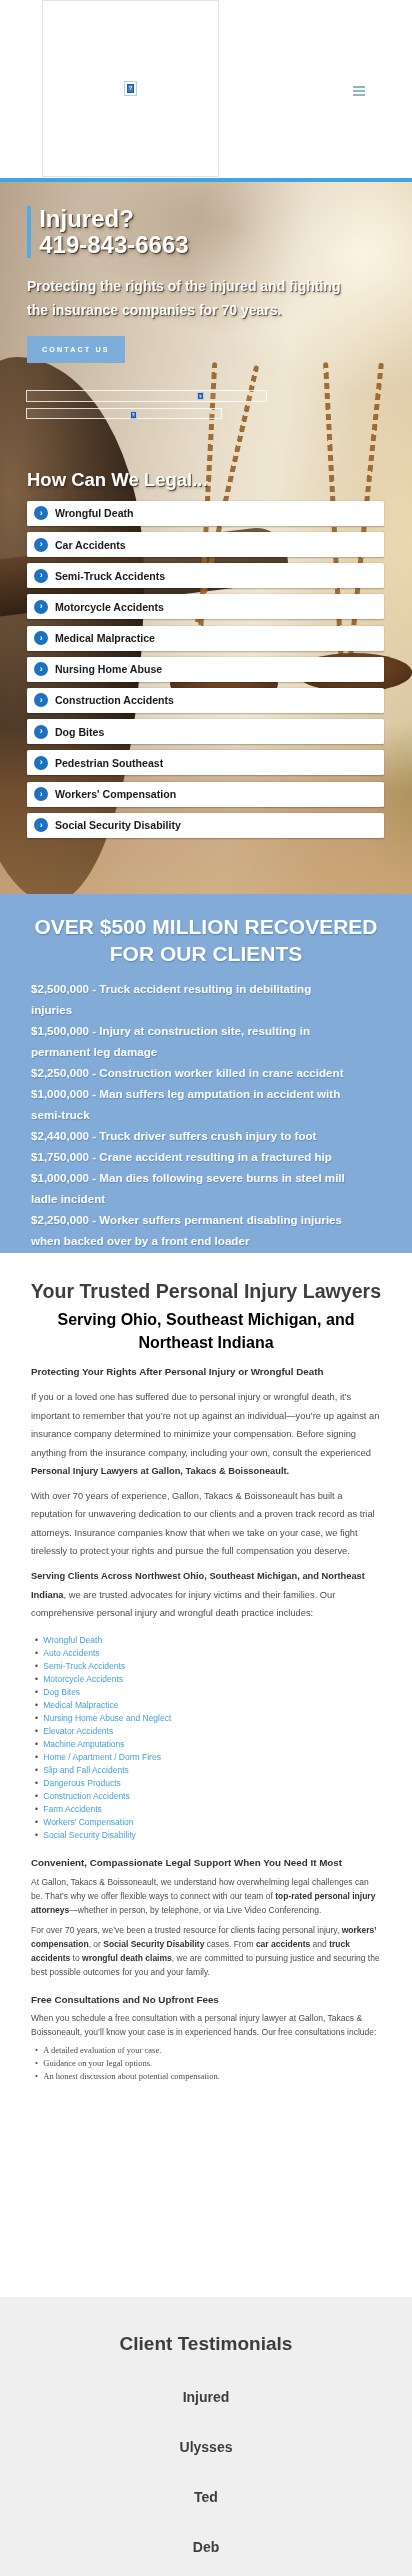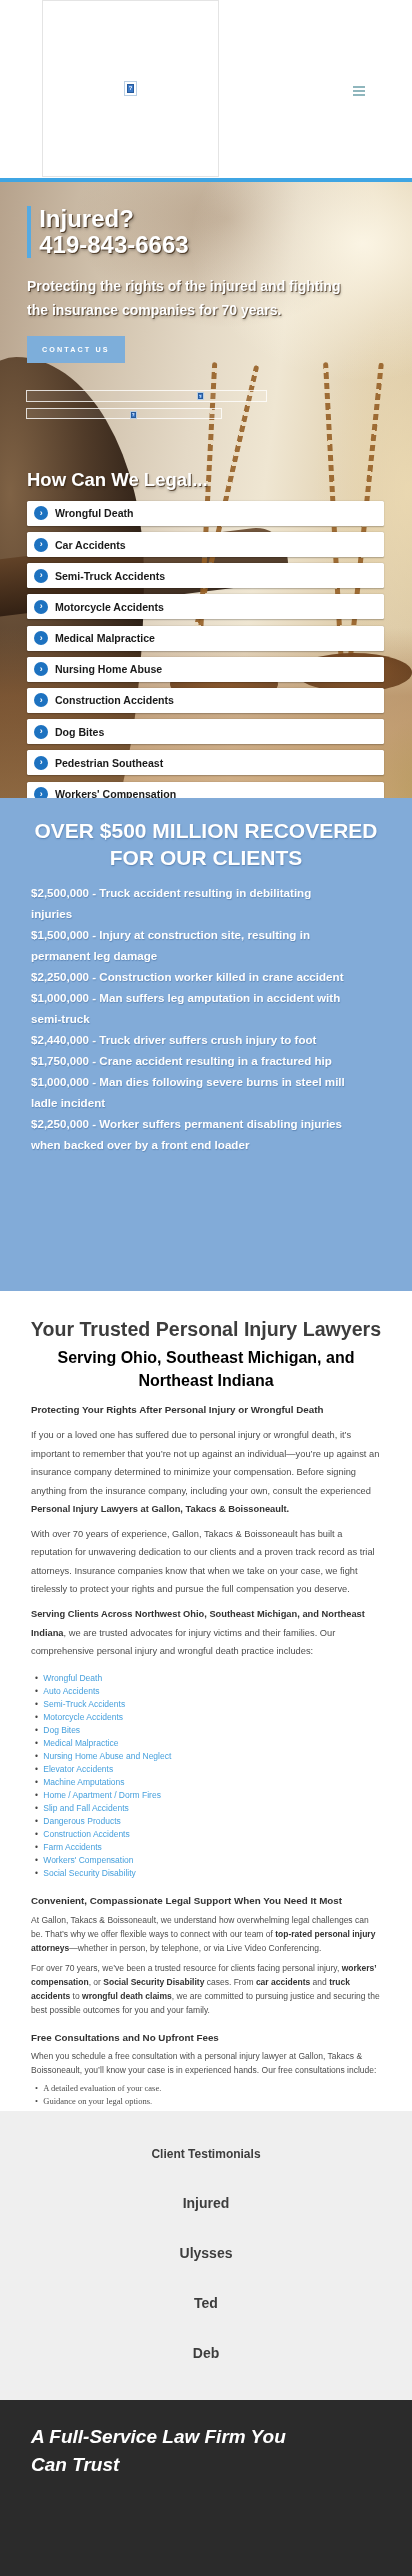--- a/index.html
+++ b/index.html
@@ -14,21 +14,21 @@
   
   .header { height:178px; background:#fff; }
   .logo-box { position:absolute; left:42px; top:0; width:177px; height:177px; border:0.5px solid #e4e4e4; display:flex; align-items:center; justify-content:center; }
   .logo-box .bimg { width:12.4px; height:15.5px; }
   .logo-box .q { width:7.2px; height:9.3px; font-size:5.7px; }
   .hamburger { position:absolute; right:47px; top:86px; width:12.4px; cursor:pointer; }
   .hamburger i { display:block; height:2.1px; background:#8fb6bd; margin-bottom:2.1px; }
   .blue-line { height:4.1px; background:#3fa5e3; }
 
   
-  .hero { height:616px; background:
+  .hero { height:712px; background:
       radial-gradient(ellipse 247px 196px at 88% 10%, rgba(252,246,230,.95), rgba(252,246,230,0) 70%),
       radial-gradient(ellipse 134px 268px at 99% 50%, rgba(238,220,180,.75), rgba(238,220,180,0) 70%),
       radial-gradient(ellipse 216px 155px at 55% 6%, rgba(120,85,55,.40), rgba(120,85,55,0) 70%),
       linear-gradient(97deg,#b6a28c 0%,#cfc0ab 22%,#e4d9c6 45%,#efe6d2 62%,#e0cfae 82%,#d9c6a2 100%); }
   .statue { position:absolute; left:-62px; top:175px; width:206px; height:546px; border-radius:38% 62% 45% 55%/30% 40% 60% 70%;
       background:radial-gradient(ellipse at 35% 25%, rgba(120,90,60,.9), rgba(70,48,30,.92) 40%, rgba(32,20,12,.96) 80%); }
   .arm { position:absolute; left:-20.6px; top:361px; width:309px; height:57px; transform:rotate(-7deg);
       background:linear-gradient(180deg, rgba(95,63,36,.85), rgba(45,28,16,.9)); border-radius:0 31px 20.6px 0; }
   .chain { position:absolute; width:5.2px; border-radius:2.6px;
       background:repeating-linear-gradient(180deg, rgba(150,96,38,.9) 0 6.2px, rgba(235,210,170,.35) 6.2px 10.3px); }
@@ -62,49 +62,49 @@
   .help-heading { margin:50px 0 0 27px; font-size:18.5px; font-weight:bold; color:#fff;
       text-shadow:1px 1px 0.5px rgba(70,50,30,.8), 1px 1.5px 2.6px rgba(0,0,0,.3); }
   .help-list { margin:9.8px 28px 0 27px; }
   .help-card { height:25px; margin-bottom:6.2px; background:#fff; border-radius:1.5px; display:flex; align-items:center;
       box-shadow:0 0.5px 1.5px rgba(0,0,0,.25); cursor:pointer; }
   .chev { width:14px; height:14px; border-radius:50%; background:#1d72c0; color:#fff; display:flex; align-items:center;
       justify-content:center; font-size:8.8px; font-weight:bold; margin-left:7.2px; padding-bottom:1px; }
   .help-card span.lbl { margin-left:6.7px; font-size:10.6px; font-weight:bold; color:#1a1a1a; }
 
   
-  .results { height:493px; background:#82abd8; color:#fff; }
+  .results { height:359px; background:#82abd8; color:#fff; }
   .results h2 { margin:18.5px 28px 0; text-align:center; font-size:21px; line-height:27px; font-weight:bold;
       text-shadow:0.5px 1px 1.5px rgba(60,100,150,.6); }
   .results .rlist { margin:11.3px 67px 0 31px; }
   .results .ritem { font-size:11.6px; line-height:21px; font-weight:bold; text-shadow:0.5px 0.5px 1px rgba(60,100,150,.5); }
 
   
-  .trusted { height:820px; background:#fff; color:#4d4d4d; }
+  .trusted { height:1044px; background:#fff; color:#4d4d4d; }
   .trusted h1 { margin:25px 20.6px 0; text-align:center; font-size:19.6px; line-height:27px; color:#3d3d3d; }
   .trusted h2 { margin:3.1px 20.6px 0; text-align:center; font-size:16px; line-height:23px; color:#000000; }
   .tc { margin:0 31px; }
   .tc h3 { margin-top:9.3px; font-size:9.8px; color:#333; }
   .tc .big p, .tc .big { font-size:9.3px; line-height:18.5px; }
   .tc .big p { margin-top:6.2px; color:#4d4d4d; }
   .tc .big b { color:#333; }
   .links-list { margin:11.3px 0 0 4.1px; list-style:none; }
   .links-list li { font-size:8.5px; line-height:13px; color:#444; }
   .links-list li::before { content:"•"; margin-right:5.2px; color:#444; }
   .links-list a { color:#47a0dd; text-decoration:none; cursor:pointer; }
   .tc .sm p { font-size:8.5px; line-height:14px; margin-top:6.2px; color:#4d4d4d; }
   .tc .sm b { color:#333; }
   .tc h3.mt { margin-top:15.5px; }
   .dot-list { margin:4.1px 0 0 4.1px; list-style:none;font-family:Liberation Serif, serif; }
   .dot-list li { font-size:8.5px; line-height:13.4px; color:#4d4d4d; }
   .dot-list li::before { content:"•"; margin-right:5.2px; }
 
   
   .testi { height:289px; background:#efefef; text-align:center; }
-  .testi h2 { padding-top:36px; font-size:12px; color:#3d3d3d; }
+  .testi h2 { padding-top:36px; font-size:19px; color:#3d3d3d; }
   .testi .name { margin-top:34px; font-size:14px; font-weight:bold; color:#3d3d3d; }
 
   
   .dark { height:576px; background:#2b2b2b; color:#e9e9e9; }
   .dk { margin:0 31px; }
   .dark h2 { padding-top:23px; font-size:19px; line-height:28px; color:#fff; width:289px;font-style:italic; }
 </style>
 </head>
 <body>
 

